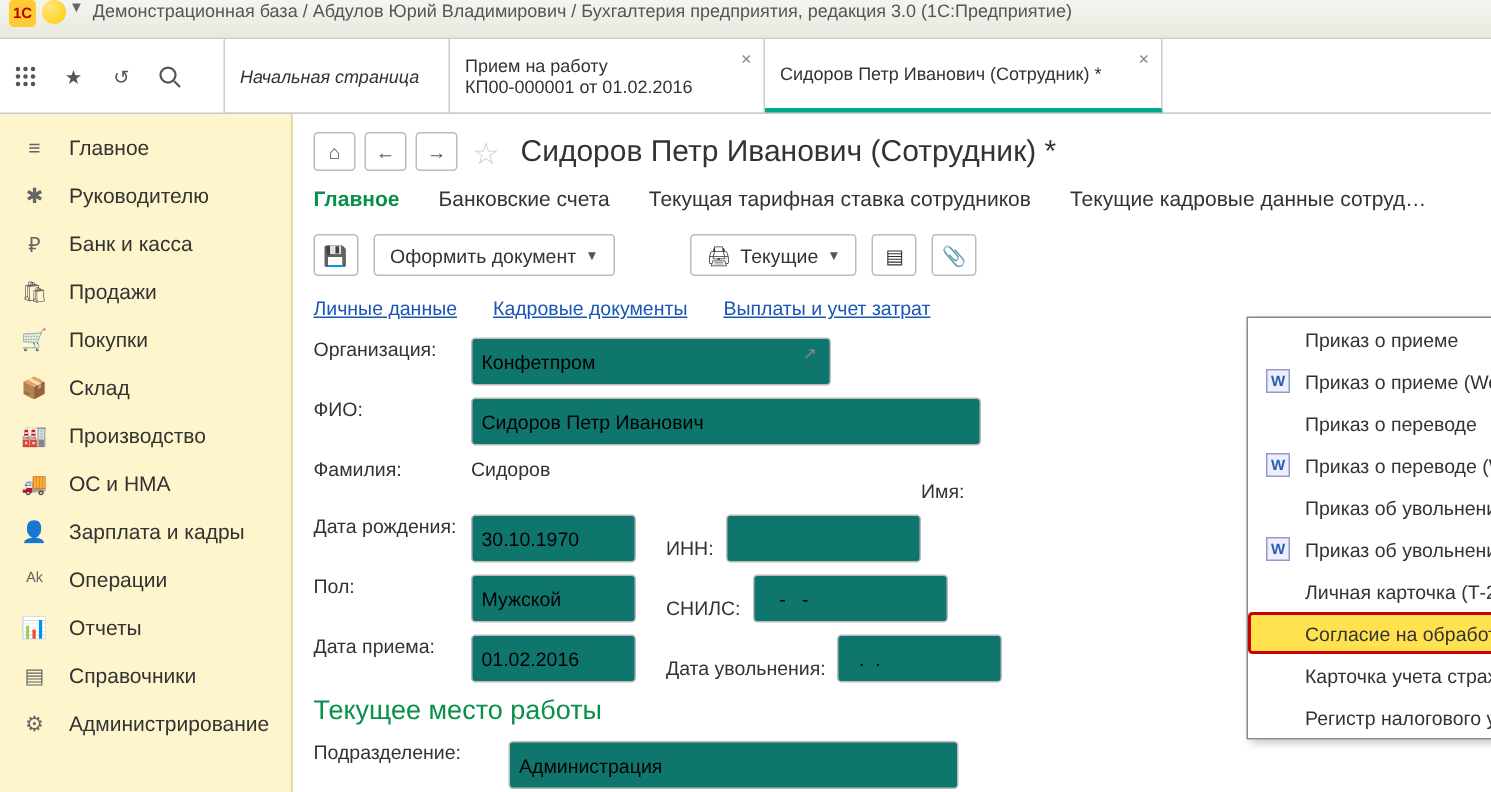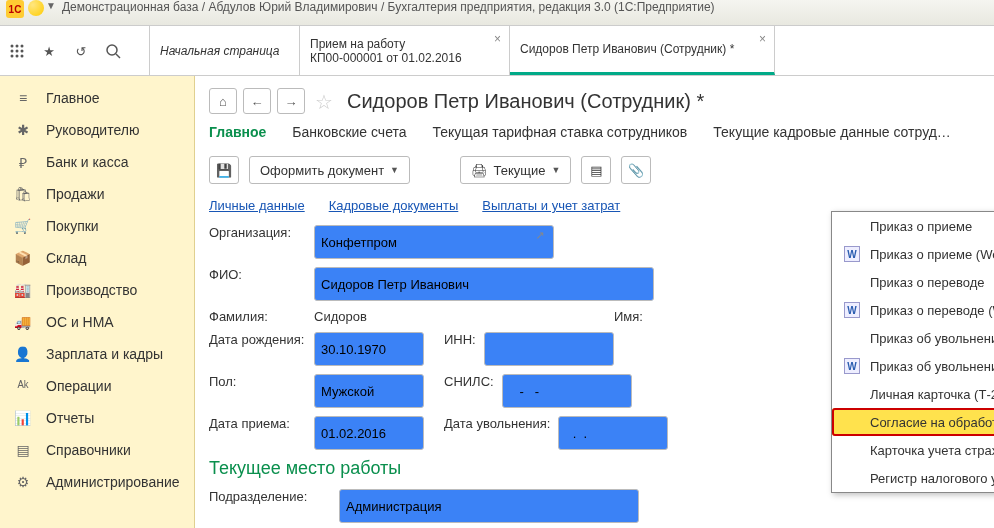--- a/index.html
+++ b/index.html
@@ -45,22 +45,22 @@
   .btn { height: 28px; border: 1px solid #bbb; border-radius: 3px; background: #fff; display: flex; align-items: center; padding: 0 10px; font-size: 13px; gap: 6px; }
   .btn-yellow { background: linear-gradient(#ffe24d, #ffd000); border-color: #c9a400; font-weight: bold; color: #333; }
   .btn-icon { width: 30px; justify-content: center; padding: 0; }
   .dd-caret { font-size: 9px; color: #555; }
   
   .links { display: flex; gap: 24px; margin-bottom: 12px; }
   .link { color: #1856b5; text-decoration: underline; font-size: 13px; }
   
   .form-row { display: flex; align-items: flex-start; margin-bottom: 8px; }
   .lbl { width: 105px; color: #333; font-size: 13px; }
-  .lbl2 { width: auto; margin-right: 8px; margin-left: 0; }
-  .input { height: 32px; border: 1px solid #bbb; border-radius: 3px; padding: 16px 6px; background: #3b82f6; font-size: 13px; }
+  .lbl2 { width: auto; margin-right: 8px; margin-left: 0; margin-top: 15px; }
+  .input { height: 32px; border: 1px solid #bbb; border-radius: 3px; padding: 5px 6px; background: #0f766e; font-size: 13px; }
   .input-wide { width: 240px; }
   .input-sm { width: 110px; }
   .ref-btn { width: 20px; height: 20px; margin-left: -24px; color: #888; font-size: 11px; display:flex; align-items:center; justify-content:center; }
   
   .section-hdr { color: #0a8f4d; font-size: 18px; margin: 8px 0 10px; }
   
   
   .popup { position: absolute; left: 636px; top: 135px; width: 310px; background: #fff; border: 1px solid #888; box-shadow: 2px 2px 6px rgba(0,0,0,0.25); z-index: 10; }
   .pop-item { display: flex; align-items: center; padding: 6px 12px; font-size: 13px; gap: 10px; }
   .pop-item.hl { background: #ffe24d; outline: 2px solid #c00; outline-offset: -2px; border-radius: 3px; }

